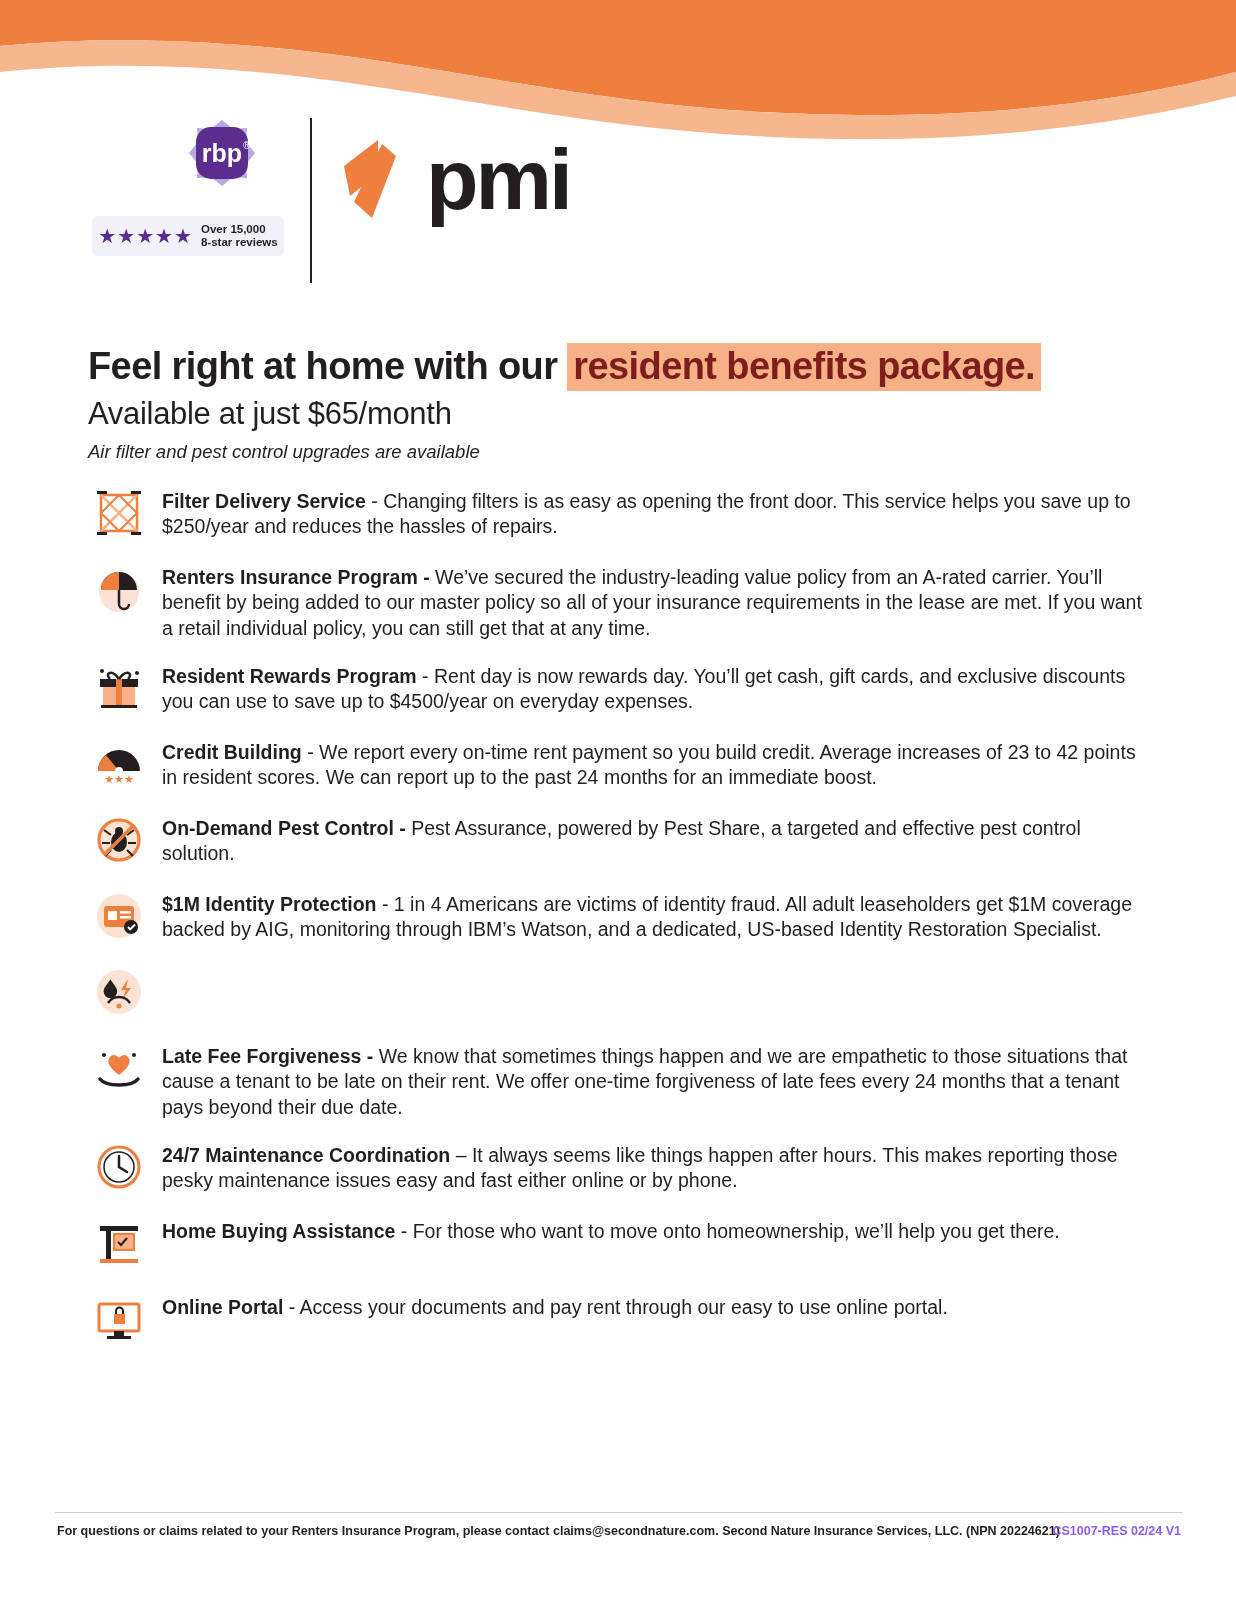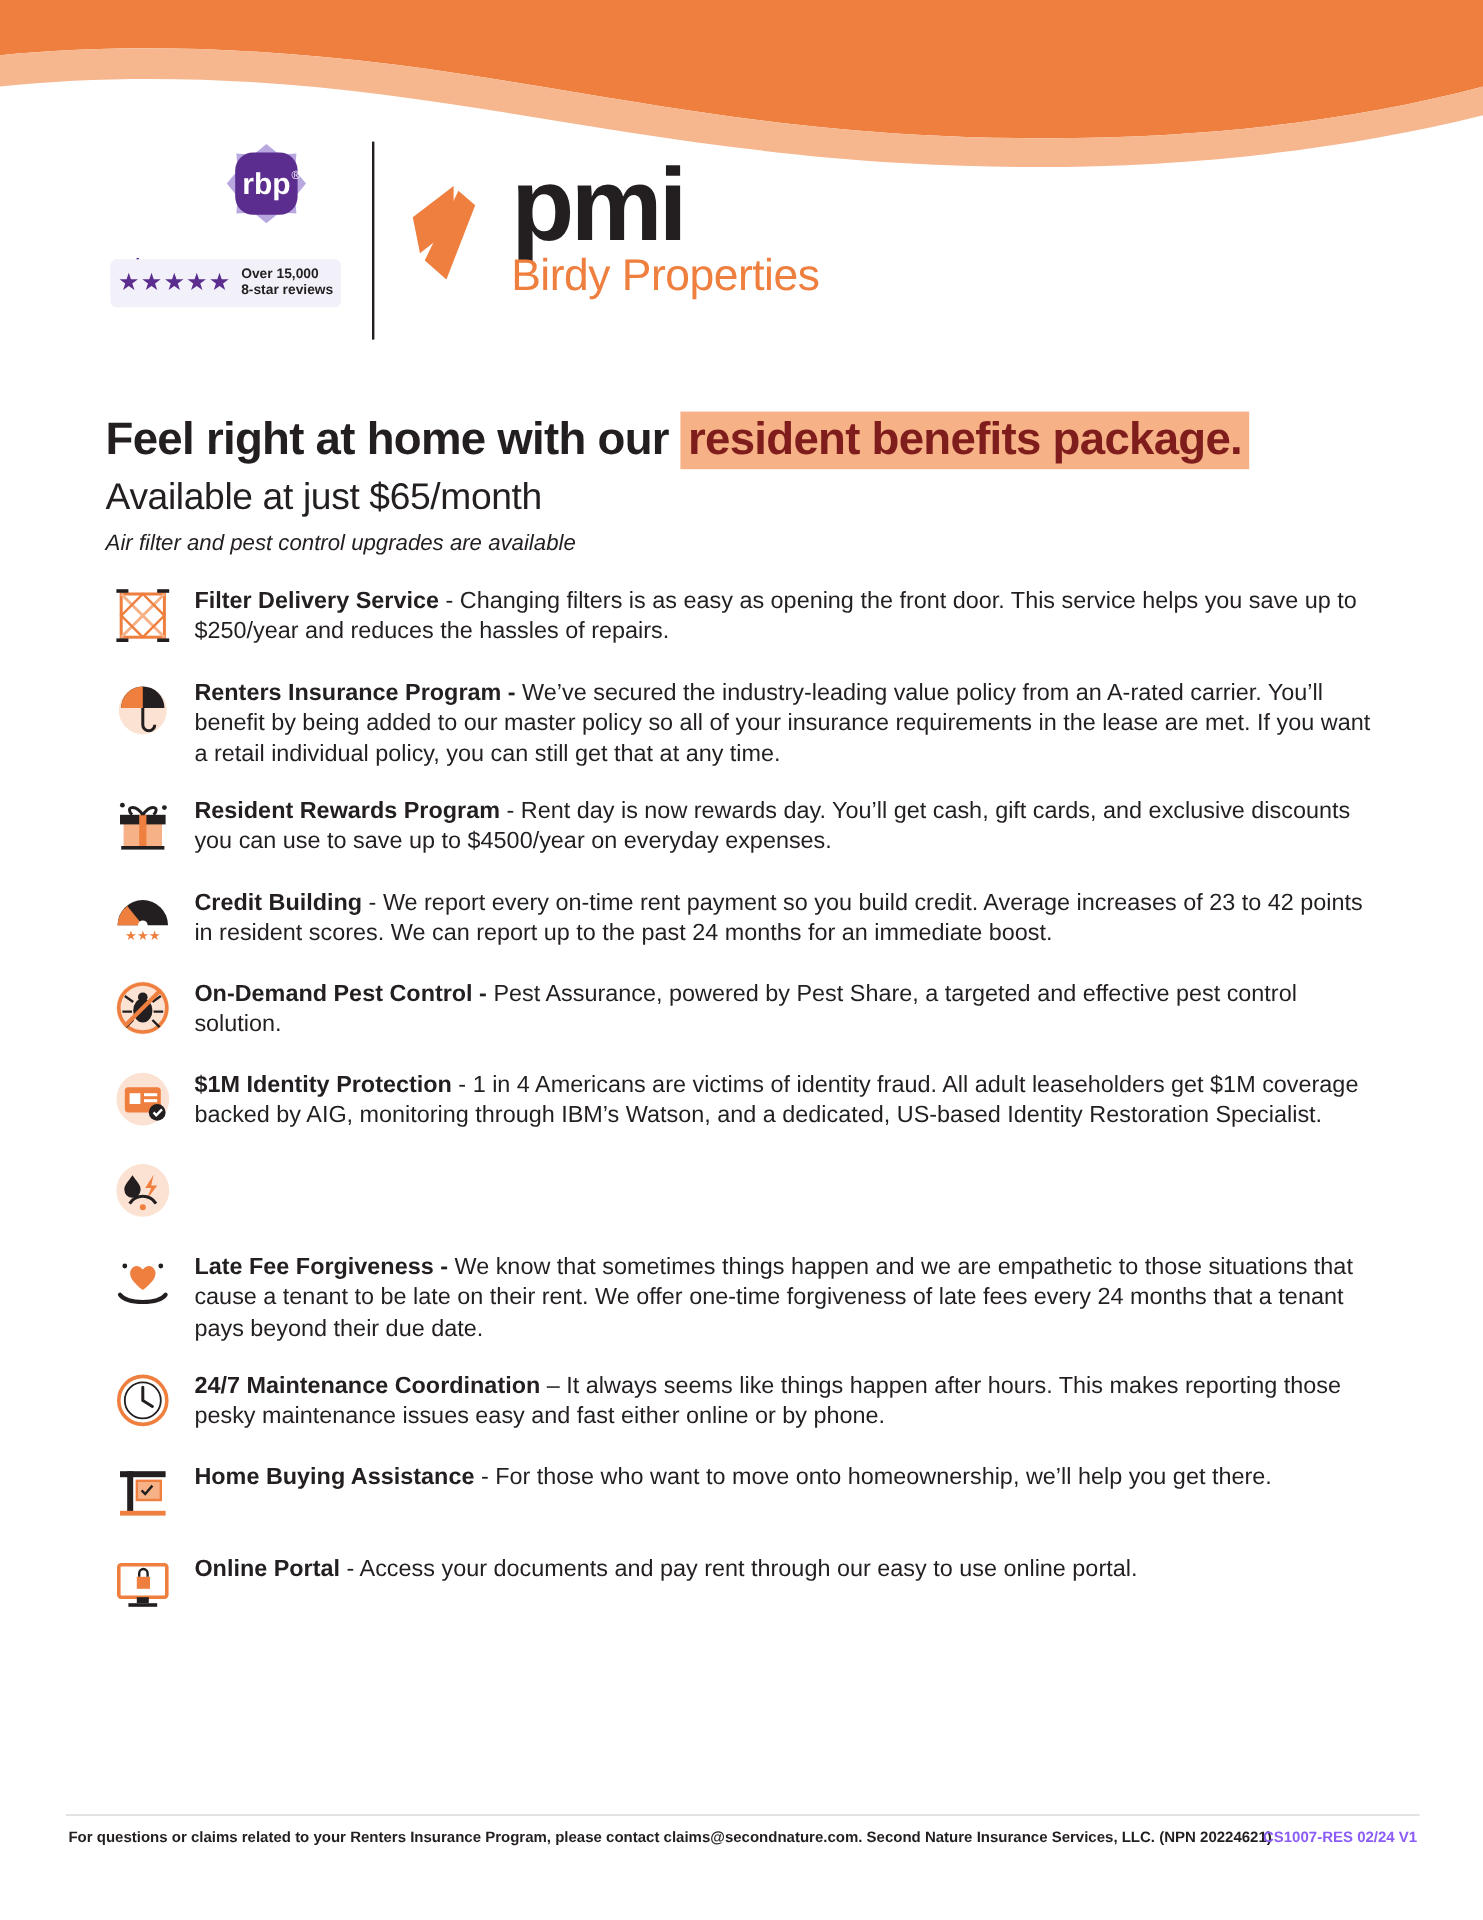--- a/index.html
+++ b/index.html
@@ -258,21 +258,20 @@
 
   <div class="pmi-block">
     <div class="pmi-mark">
       <svg width="74" height="86" viewBox="0 0 74 86">
         <path d="M6 30 L40 4 L40 38 L12 60 Z" fill="#ef7f3f"></path>
         <path d="M44 8 L58 20 L34 82 L16 66 Z" fill="#ef7f3f"></path>
       </svg>
     </div>
     <div class="pmi-words">
       <div class="pmi">pmi</div>
-      <div class="birdy">Birdy Properties</div>
     </div>
   </div>
 </div>
 
 <div class="headline">
   <span>Feel right at home with our </span><span class="highlight">resident benefits package.</span>
 </div>
 <div class="subhead">Available at just $65/month</div>
 <div class="note">Air filter and pest control upgrades are available</div>
 

